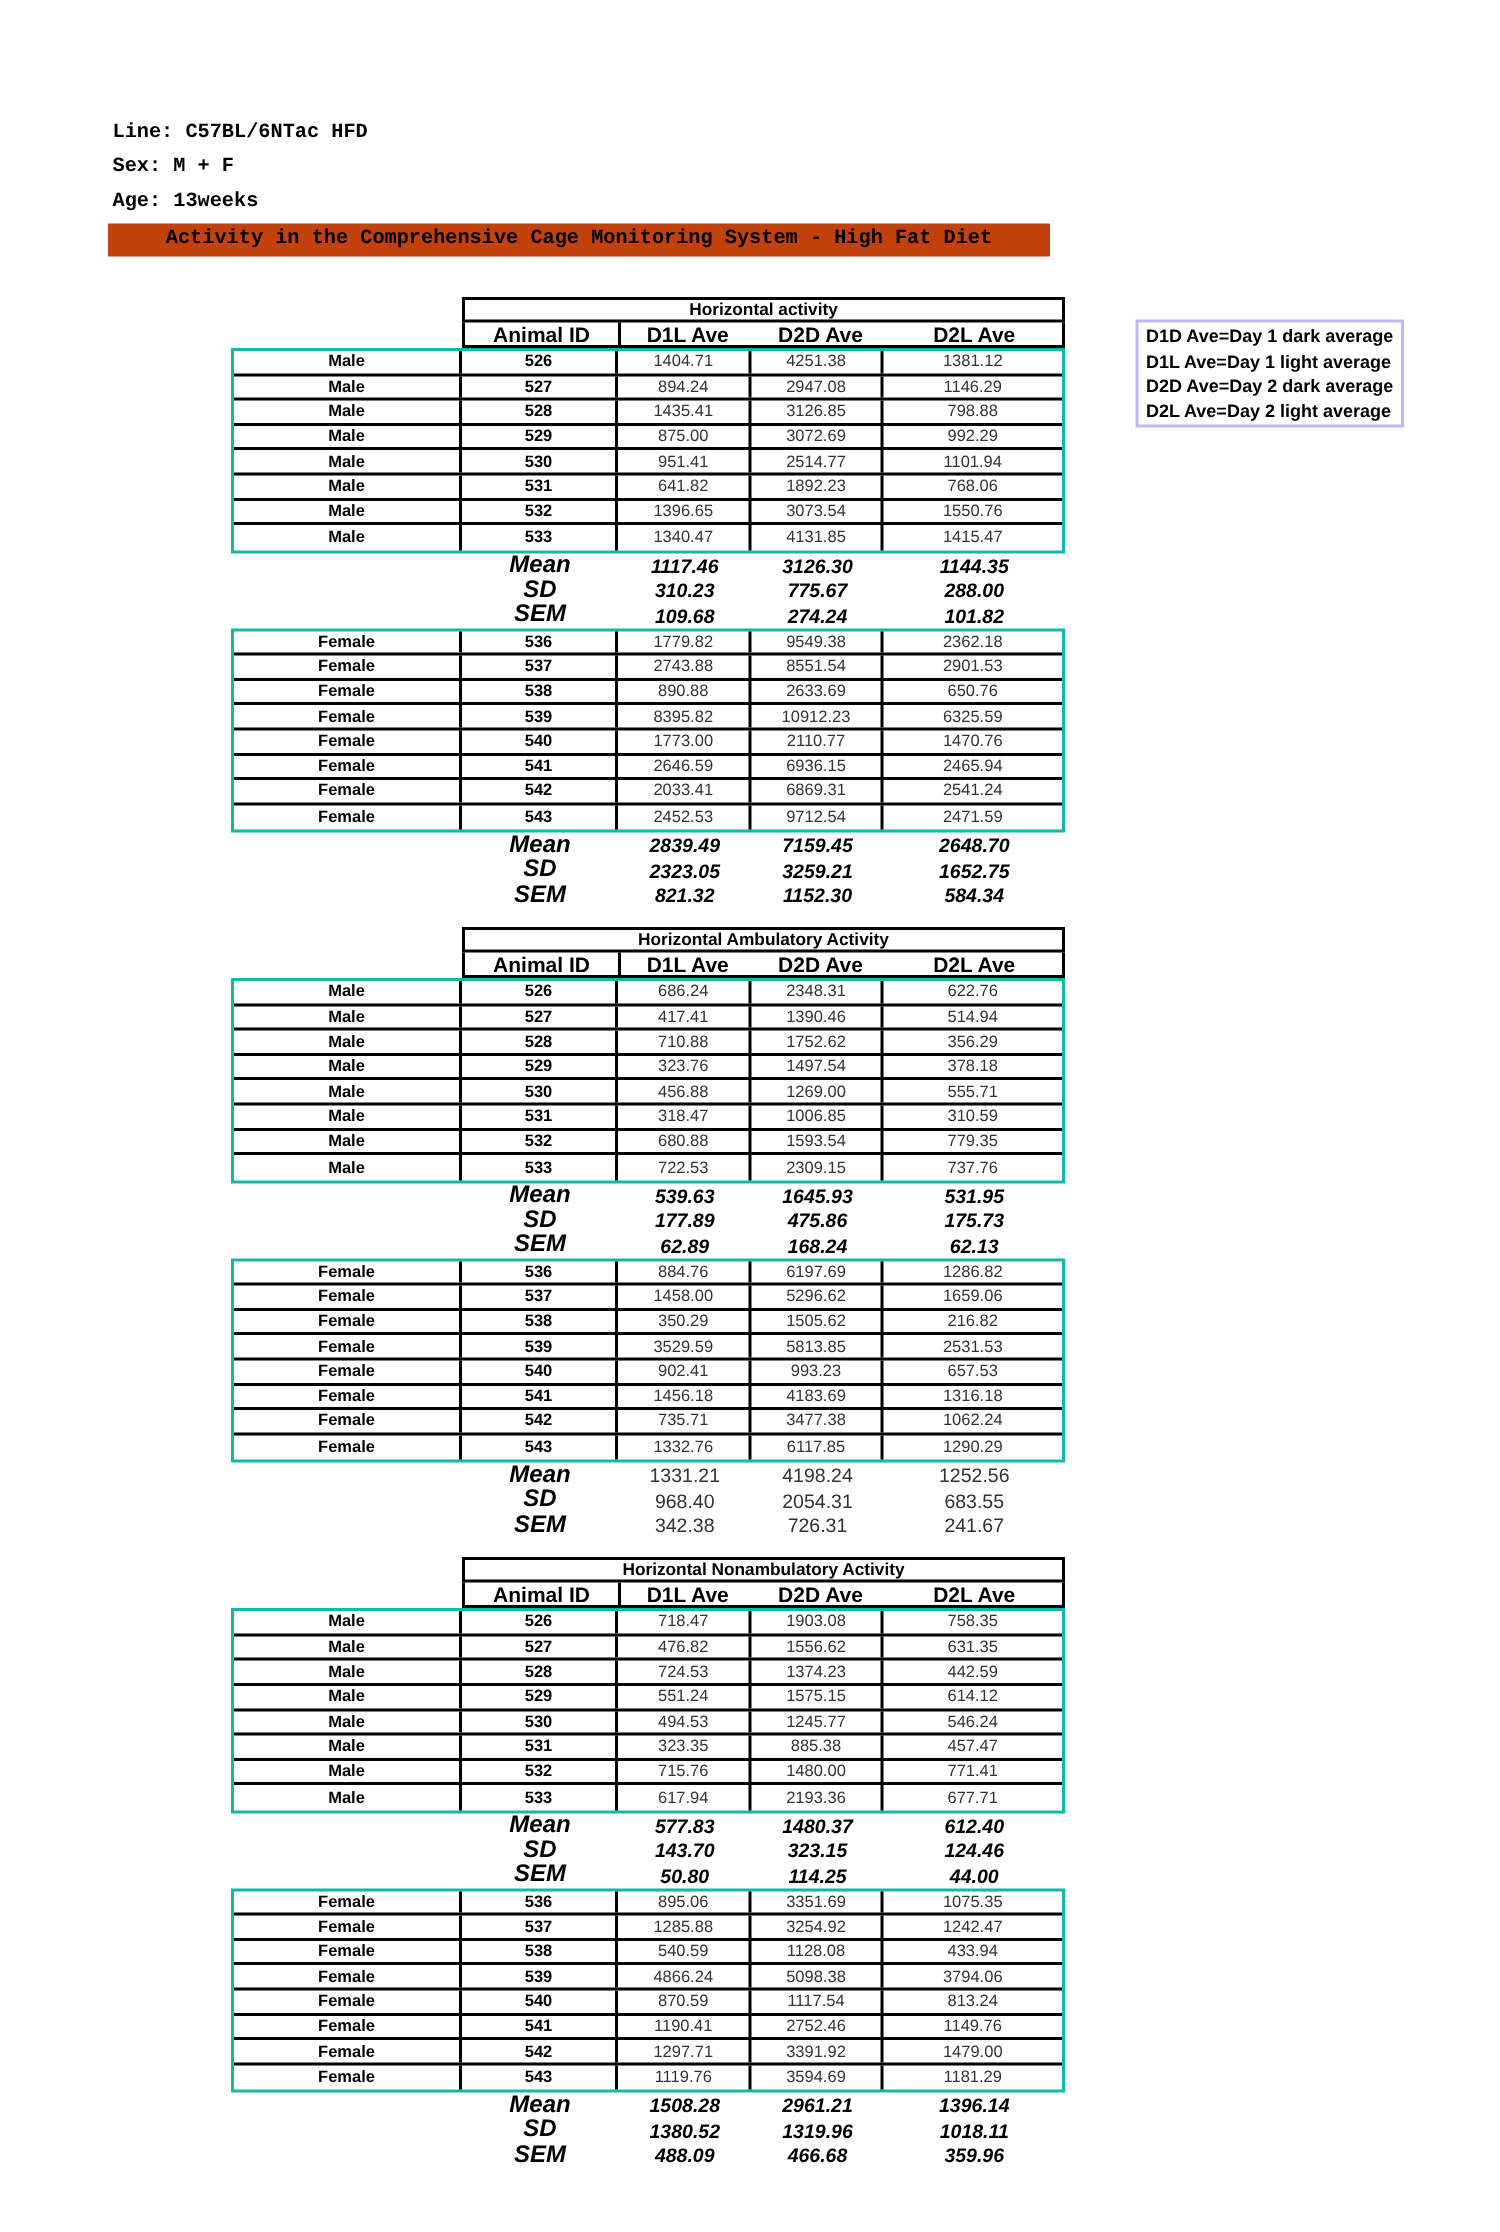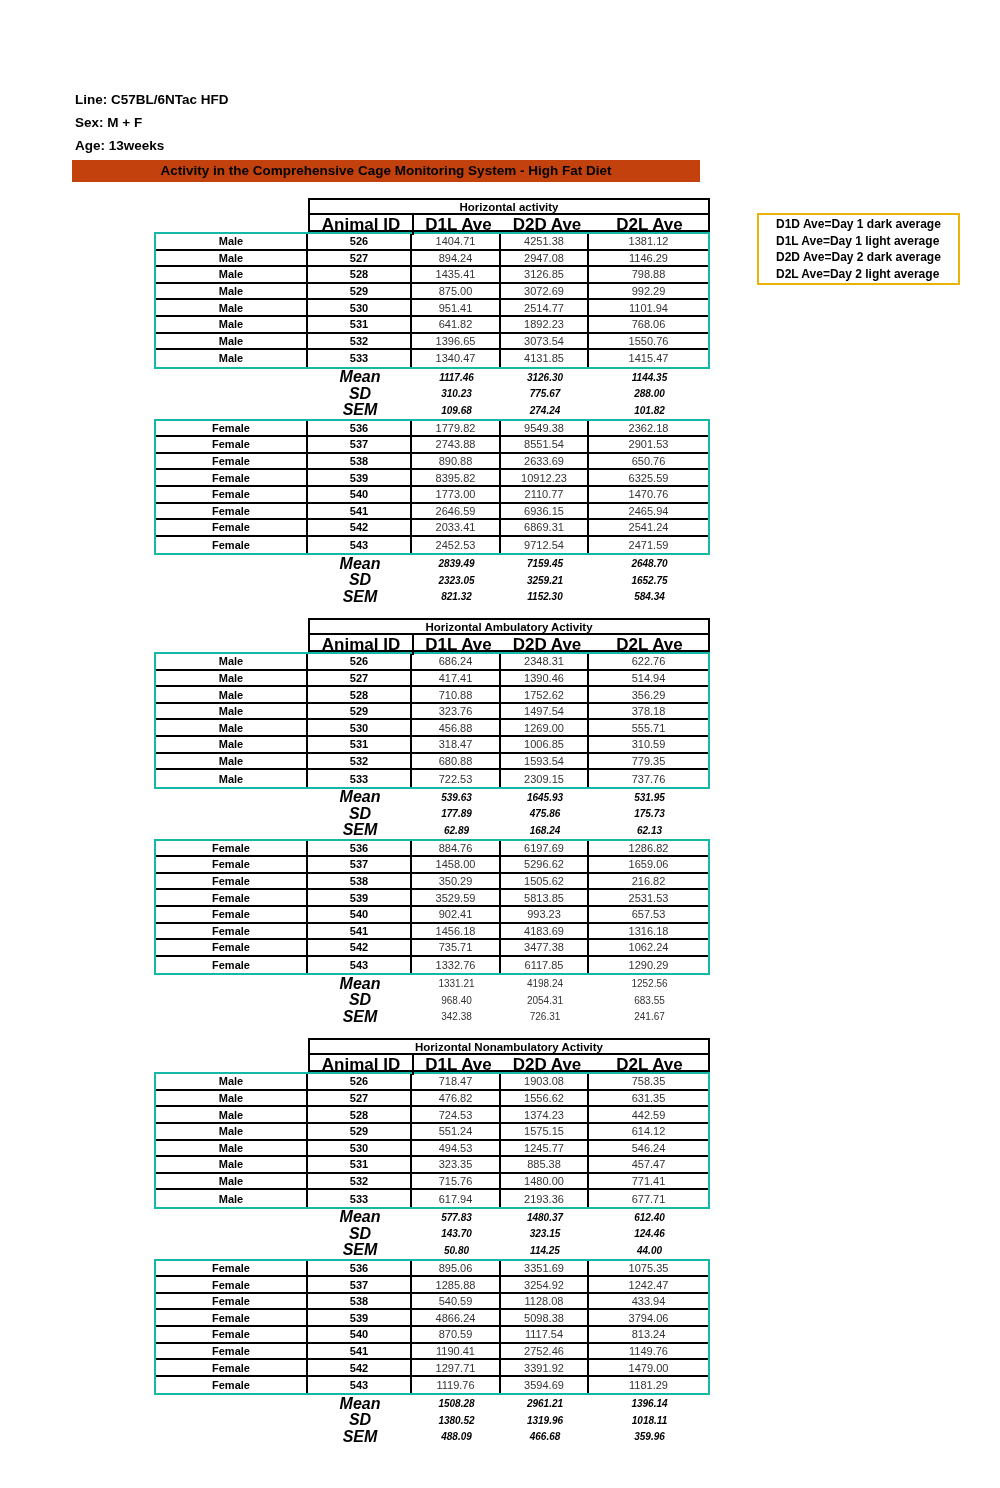--- a/index.html
+++ b/index.html
@@ -1,56 +1,56 @@
 <!DOCTYPE html>
 <html><head>
 <meta charset="utf-8">
 <style>
   * { margin:0; padding:0; box-sizing:border-box; }
   html,body { background:#ffffff; }
   body { font-family:"Liberation Sans","DejaVu Sans",sans-serif; color:#000; }
   .sheet { position:relative; width:1000px; height:1488px; background:#fff; overflow:hidden; }
 
   
-  .doc-header { position:absolute; left:75px; top:88px; }
+  .doc-header { position:absolute; left:75px; top:77px;font-family:Liberation Mono, monospace; }
   .doc-line { font-weight:bold; font-size:13.5px; line-height:23px; color:#000; white-space:nowrap; }
   .banner { margin-left:-3px; margin-top:3px; width:628px; height:22px; line-height:22px;
             text-align:center; font-weight:bold; font-size:13.5px; white-space:nowrap; }
 
   
-  .legend { position:absolute; left:757px; top:213px; border:2px solid #eab308; padding:1px 17px; background:#fff; }
+  .legend { position:absolute; left:757px; top:213px; border:2px solid #c4b5fd; padding:1px 5px; background:#fff; }
   .legend-line { font-weight:bold; font-size:12px; line-height:16.5px; white-space:nowrap; }
 
   
   .tables { position:absolute; left:154px; top:198px; }
   .table-section { margin-bottom:13px; }
 
   .thead-title { margin-left:154px; width:402px; height:17px; border:2px solid #000;
                  display:flex; align-items:center; justify-content:center;
                  font-weight:bold; font-size:11.5px; }
   .thead-cols { margin-left:154px; width:402px; height:17px; border:2px solid #000; border-top:none;
                 display:grid; grid-template-columns:104px 89px 88px 1fr; }
   .thead-cols .hcell { display:flex; align-items:center; justify-content:center;
-                       font-weight:bold; font-size:17px; }
+                       font-weight:bold; font-size:14px; }
   .thead-cols .id-head { border-right:2px solid #000; }
 
   .group-block { width:556px; border:2px solid #14b8a6; }
   .row { display:grid; grid-template-columns:152px 104px 89px 88px 1fr; height:16.6px;
          border-bottom:2px solid #000; }
   .row:last-child { border-bottom:none; }
   .cell { display:flex; align-items:center; justify-content:center; font-size:11px; overflow:hidden; }
   .cell.sex, .cell.id { font-weight:bold; }
   .cell.sex, .cell.id, .cell.v1, .cell.v2 { border-right:2px solid #000; }
   .cell.val { font-weight:normal; color:#333; }
 
   .stats-block { width:556px; }
   .stat-row { display:grid; grid-template-columns:154px 104px 89px 88px 1fr; height:16.6px; }
   .stat-row .cell { border:none; }
   .stat-label { font-weight:bold; font-style:italic; font-size:16px; }
-  .sval { font-size:10px; font-weight:bold; font-style:italic; color:#000; }
+  .sval { font-size:13px; font-weight:bold; font-style:italic; color:#000; }
   .stat-row[data-variant="reg"] .sval { font-weight:normal; font-style:normal; color:#333; }
 </style>
 </head>
 <body>
 
 <div class="sheet">
 
   <div class="doc-header">
     <div class="doc-line">Line: C57BL/6NTac HFD</div>
     <div class="doc-line">Sex: M + F</div>

